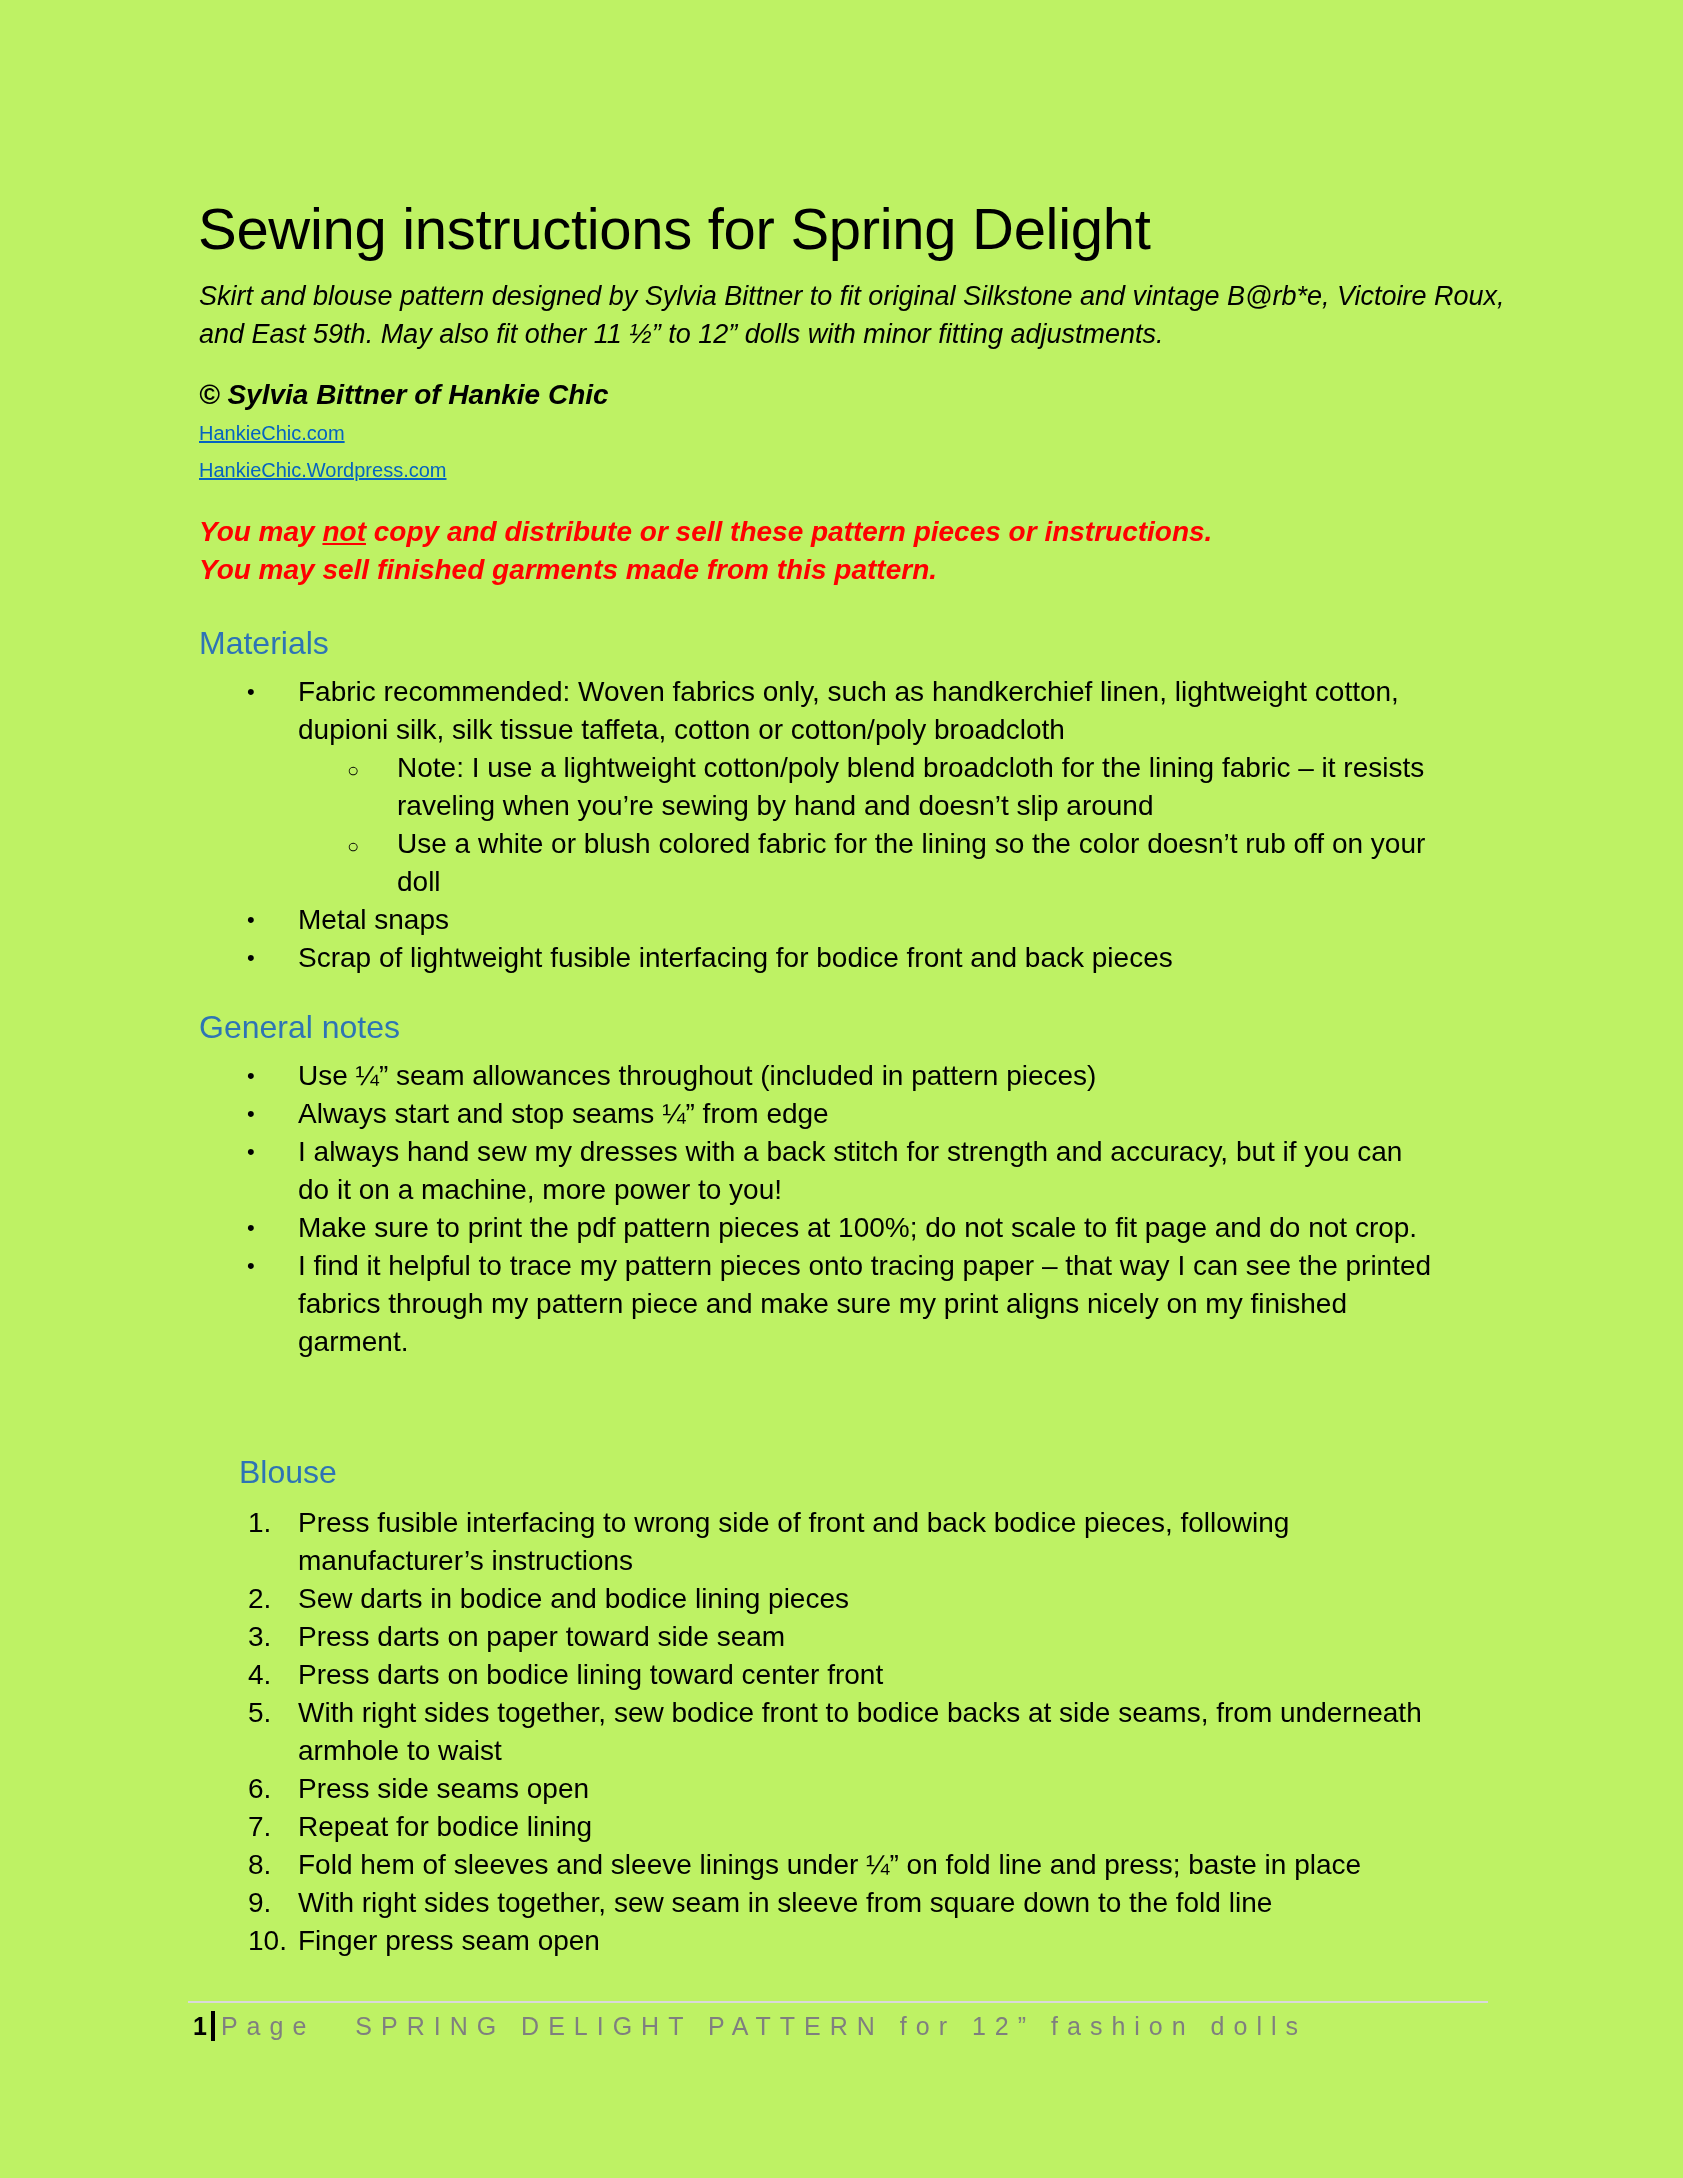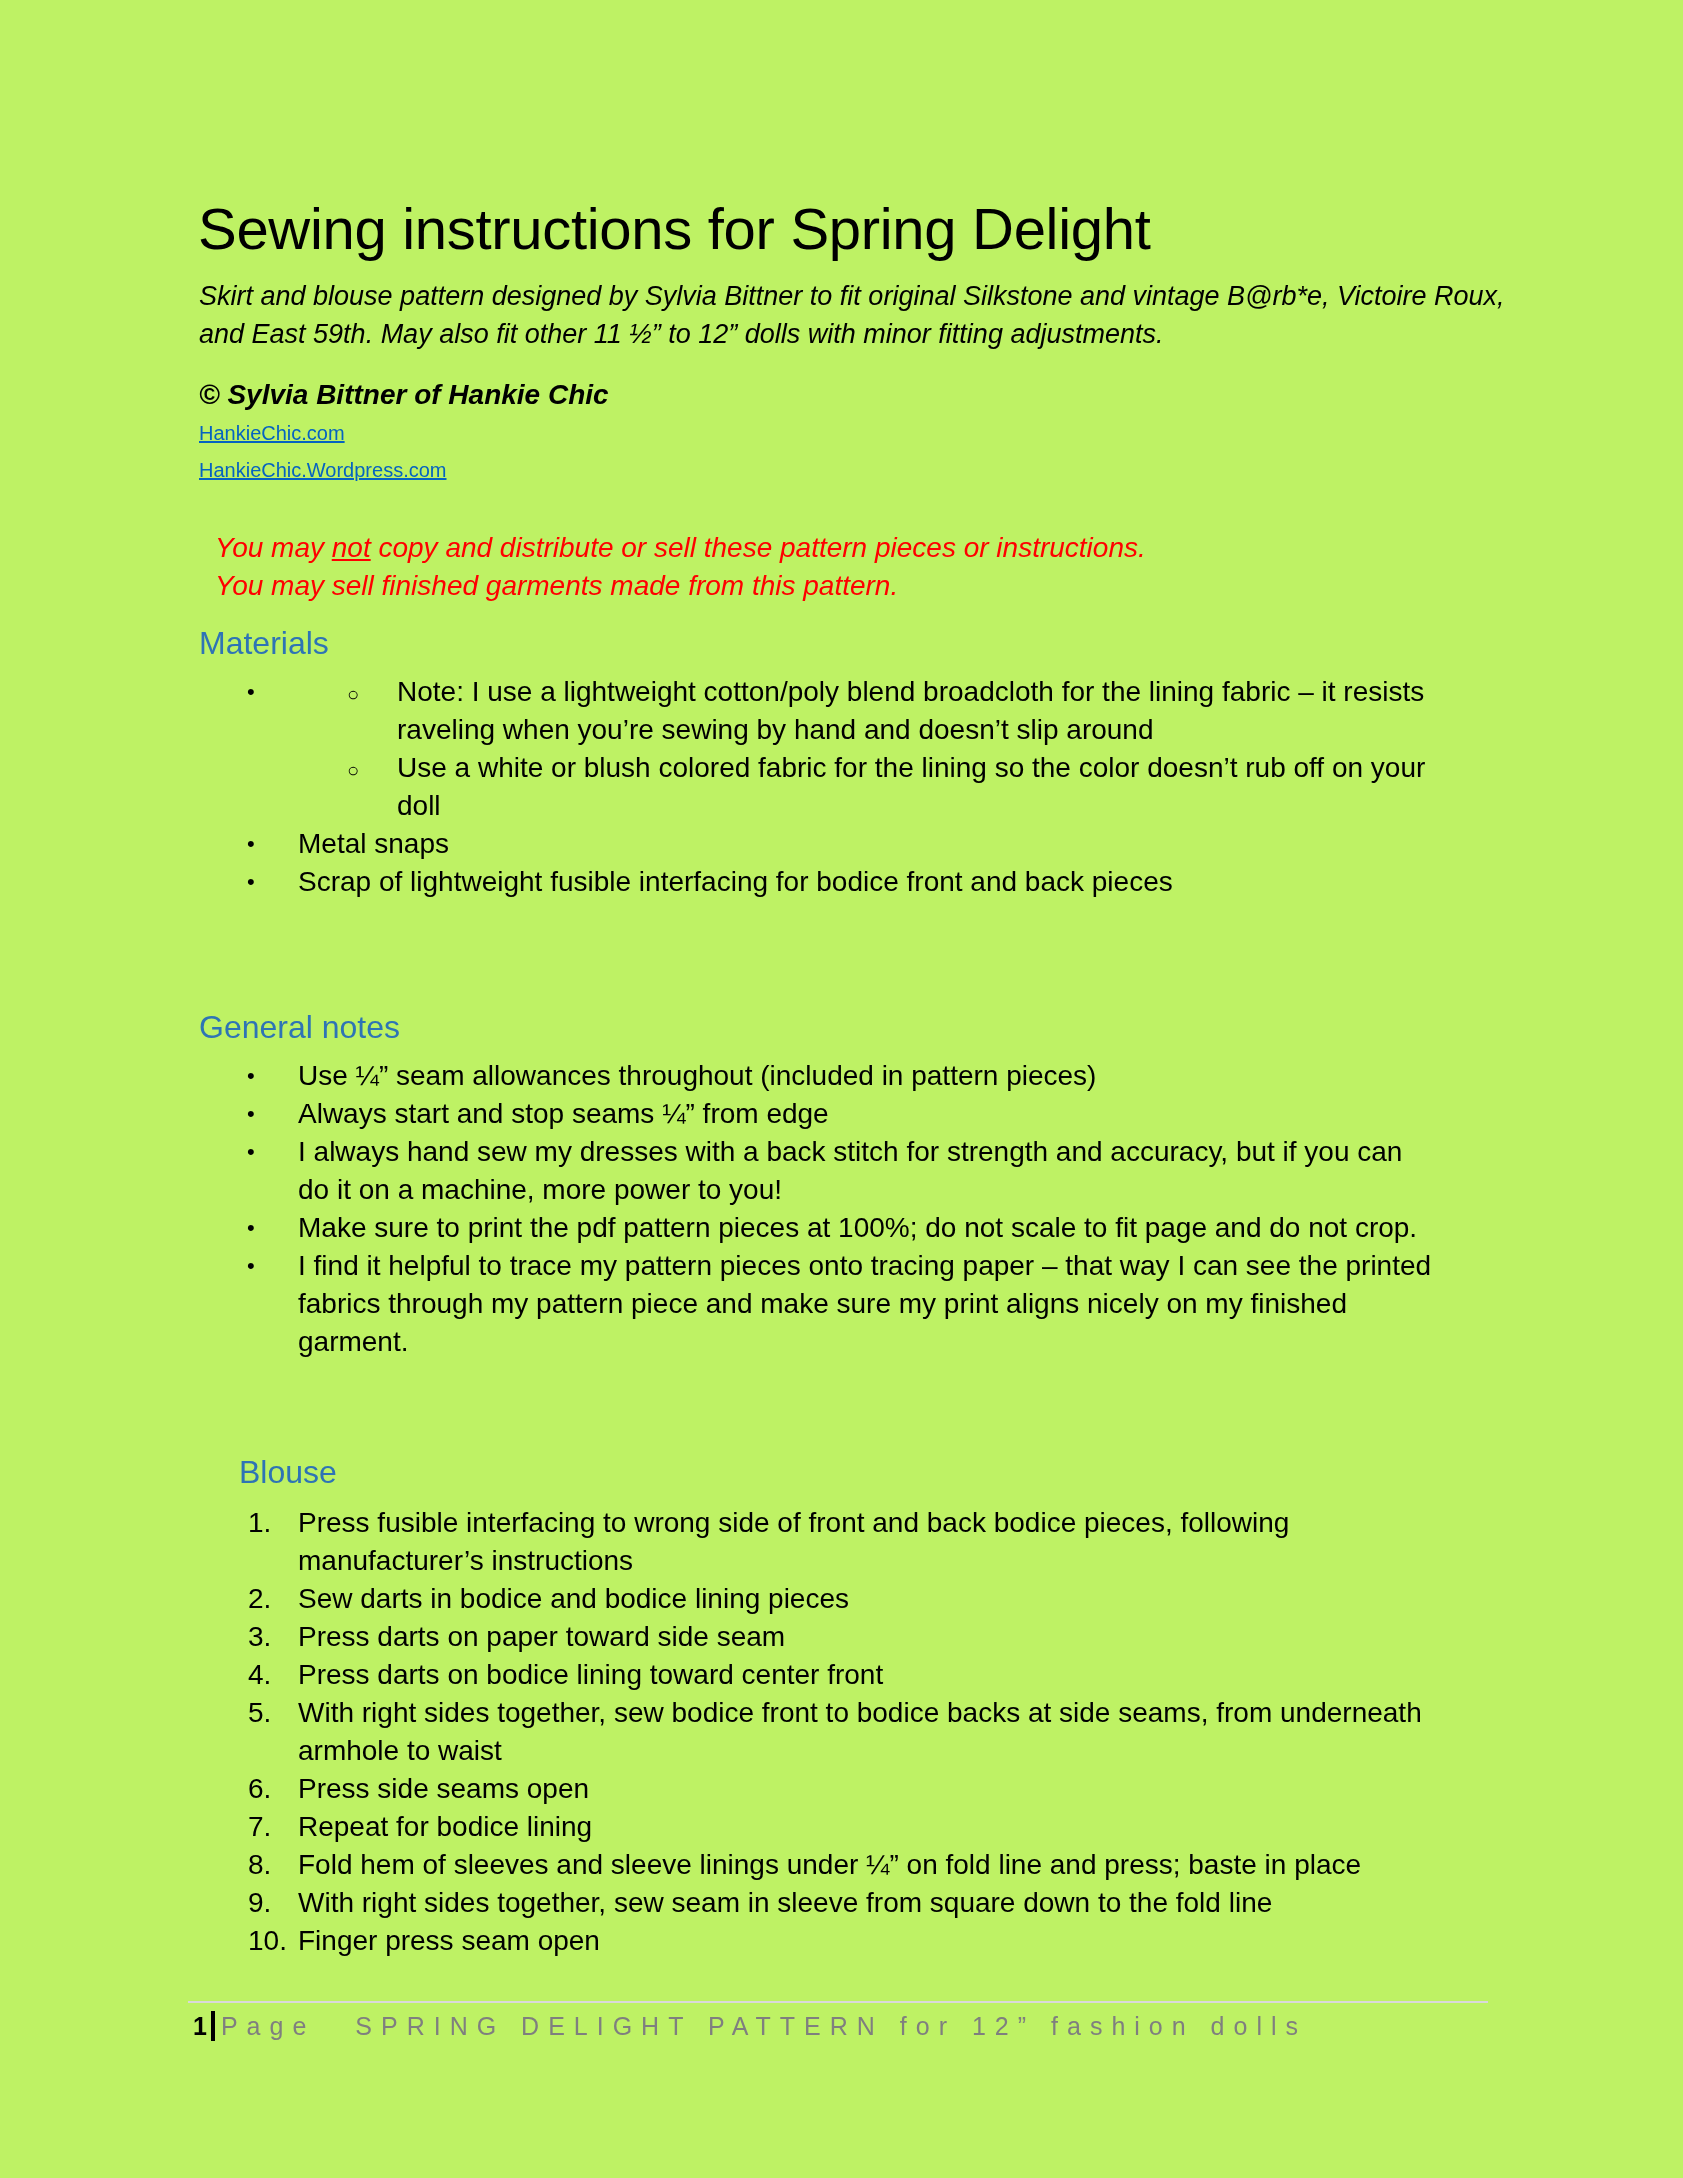--- a/index.html
+++ b/index.html
@@ -5,21 +5,21 @@
   html, body { margin: 0; padding: 0; background: #ffffff; }
   body { width: 1683px; height: 2178px; position: relative; overflow: hidden;
          font-family: "Liberation Sans", sans-serif; color: #000; }
   .page { position: absolute; left: 0; top: 0; width: 1683px; height: 2178px; background: #bef264; }
   .title { position: absolute; left: 198px; top: 194px; font-size: 58px; line-height: 69px; margin: 0; font-weight: normal; letter-spacing: -0.3px; }
   .subtitle { position: absolute; left: 199px; top: 277px; width: 1307px; font-size: 27px; line-height: 38px; font-style: italic; margin: 0; }
   .copyright { position: absolute; left: 199px; top: 376px; font-size: 28px; line-height: 38px; font-style: italic; font-weight: bold; margin: 0; }
   .link { position: absolute; left: 199px; font-size: 20px; line-height: 38px; color: #0563C1; text-decoration: underline; }
   .link1 { top: 414px; }
   .link2 { top: 451px; }
-  .warning { position: absolute; left: 199px; top: 513px; font-size: 28px; line-height: 38px; font-style: italic; font-weight: normal; color: #FF0000; margin: 16px; }
+  .warning { position: absolute; left: 199px; top: 513px; font-size: 28px; line-height: 38px; font-style: italic; font-weight: bold; color: #FF0000; margin: 0; }
   .warning .u { text-decoration: underline; }
   .h2 { position: absolute; left: 199px; font-size: 32px; line-height: 46px; color: #2E74B5; font-weight: normal; margin: 0; }
   .h-materials { top: 620px; }
   .h-general { top: 1004px; }
   .h-blouse { top: 1449px; margin-left: 40px; }
   ul, ol { margin: 0; padding: 0; list-style: none; position: absolute; left: 0; }
   li { position: relative; font-size: 28px; line-height: 38px; }
   .l1 { padding-left: 298px; width: 1139px; }
   .l2 { padding-left: 397px; width: 1040px; }
   .bullet { position: absolute; left: 247px; top: 0; font-size: 22px; line-height: 38px; }
@@ -48,20 +48,21 @@
 
   <div class="warning">
     <div><span>You may </span><span class="u">not</span><span> copy and distribute or sell these pattern pieces or instructions.</span></div>
     <div>You may sell finished garments made from this pattern.</div>
   </div>
 
   <h2 class="h2 h-materials">Materials</h2>
   <ul class="materials-list">
     <li class="l1">
       <span class="bullet">•</span>
+      <span>Fabric recommended: Woven fabrics only, such as handkerchief linen, lightweight cotton, dupioni silk, silk tissue taffeta, cotton or cotton/poly broadcloth</span>
     </li>
     <li class="l2">
       <span class="circle">○</span>
       <span>Note: I use a lightweight cotton/poly blend broadcloth for the lining fabric – it resists raveling when you’re sewing by hand and doesn’t slip around</span>
     </li>
     <li class="l2">
       <span class="circle">○</span>
       <span>Use a white or blush colored fabric for the lining so the color doesn’t rub off on your doll</span>
     </li>
     <li class="l1">

